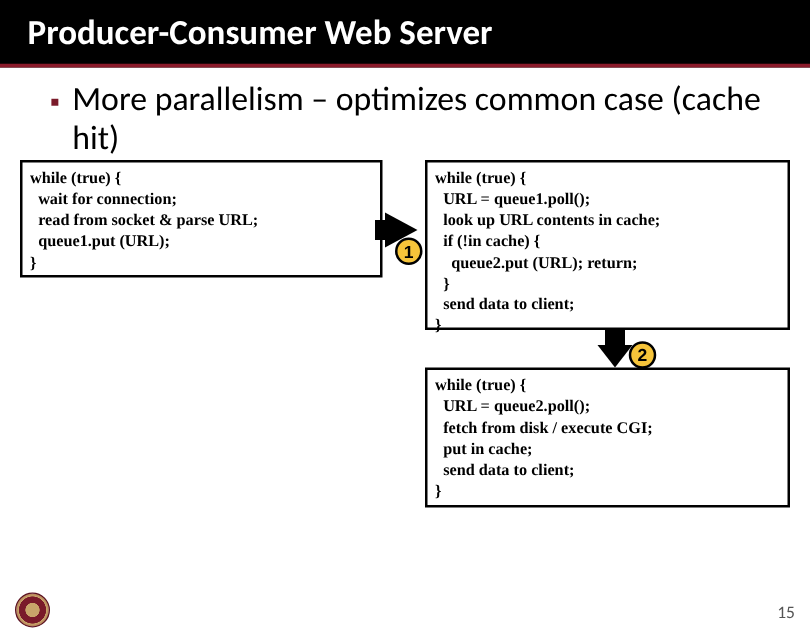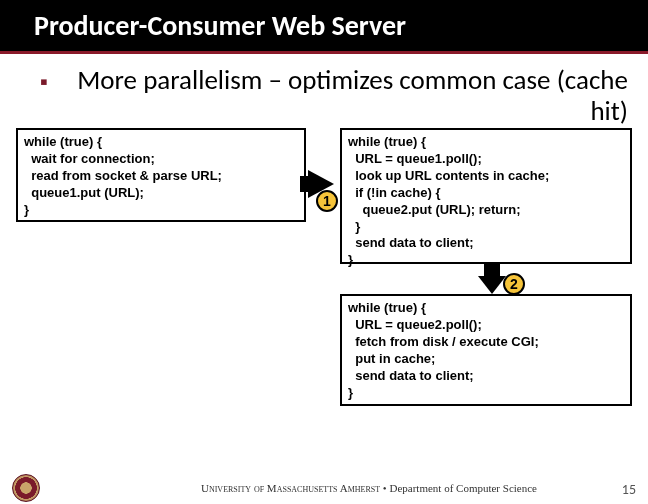--- a/index.html
+++ b/index.html
@@ -9,50 +9,49 @@
     background: #fff;
     font-family: Calibri, Arial, sans-serif;
     position: relative;
     overflow: hidden;
   }
   .title-bar {
     background: #000;
     color: #fff;
     font-size: 28px;
     font-weight: bold;
-    padding: 8px 0 8px 34px;
+    padding: 8px 0 8px 22px;
     border-bottom: 3px solid #8a1a2a;
     letter-spacing: 0px;
   }
   .bullet-line {
     display: flex;
     align-items: flex-start;
     padding: 10px 20px 2px 40px;
   }
   .bullet-mark {
     color: #7a1a2a;
     font-size: 22px;
     margin-right: 10px;
     margin-top: 4px;
   }
   .bullet-text {
     color: #000;
     font-size: 27px;
     line-height: 1.15;
-    text-align: right;
   }
   .diagram {
     position: relative;
     width: 100%;
     height: 300px;
   }
   .codebox {
     position: absolute;
     border: 2px solid #000;
-    font-family: Liberation Sans, sans-serif;
+    font-family: Liberation Serif, serif;
     font-weight: bold;
     font-size: 13px;
     line-height: 1.3;
     padding: 4px 6px;
     background: #fff;
     white-space: pre;
   }
   .box1 { left: 16px; top: 0; width: 290px; height: 94px; }
   .box2 { left: 340px; top: 0; width: 292px; height: 136px; }
   .box3 { left: 340px; top: 166px; width: 292px; height: 112px; }
@@ -184,17 +183,14 @@
   <div class="arrow-right"></div>
   <div class="badge badge1">1</div>
 
   <div class="arrow-stem-d"></div>
   <div class="arrow-down"></div>
   <div class="badge badge2">2</div>
 </div>
 
 <div class="footer">
   <div class="seal"></div>
-  <div class="footer-text">
-    <span class="uni">University of Massachusetts Amherst</span><span> • </span><span>Department of Computer Science</span>
-  </div>
 </div>
 <div class="pagenum">15</div>
 
 </body></html>

